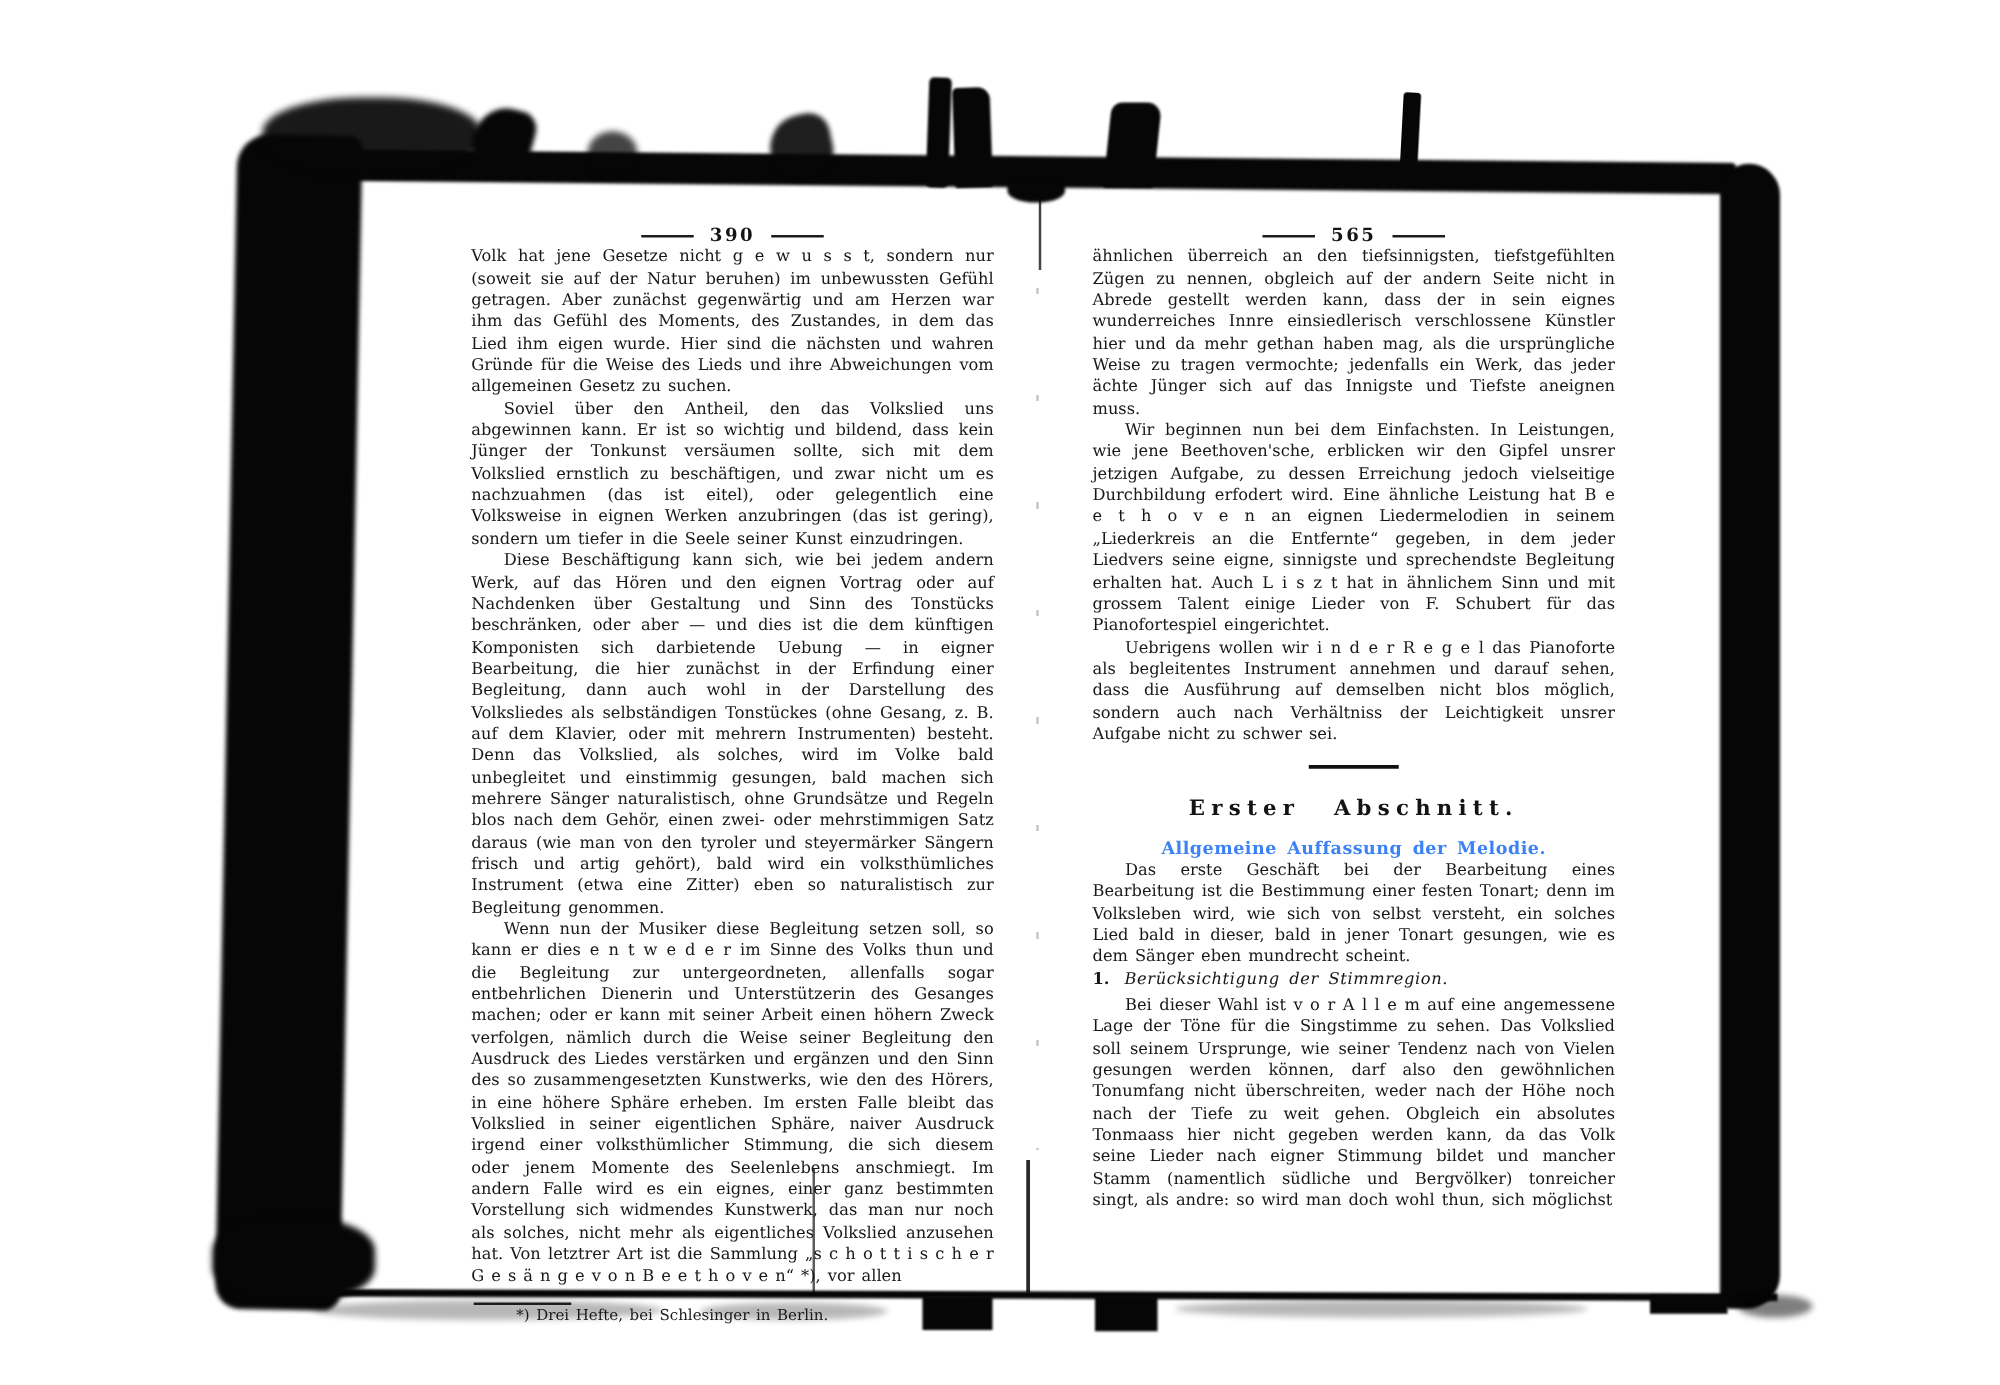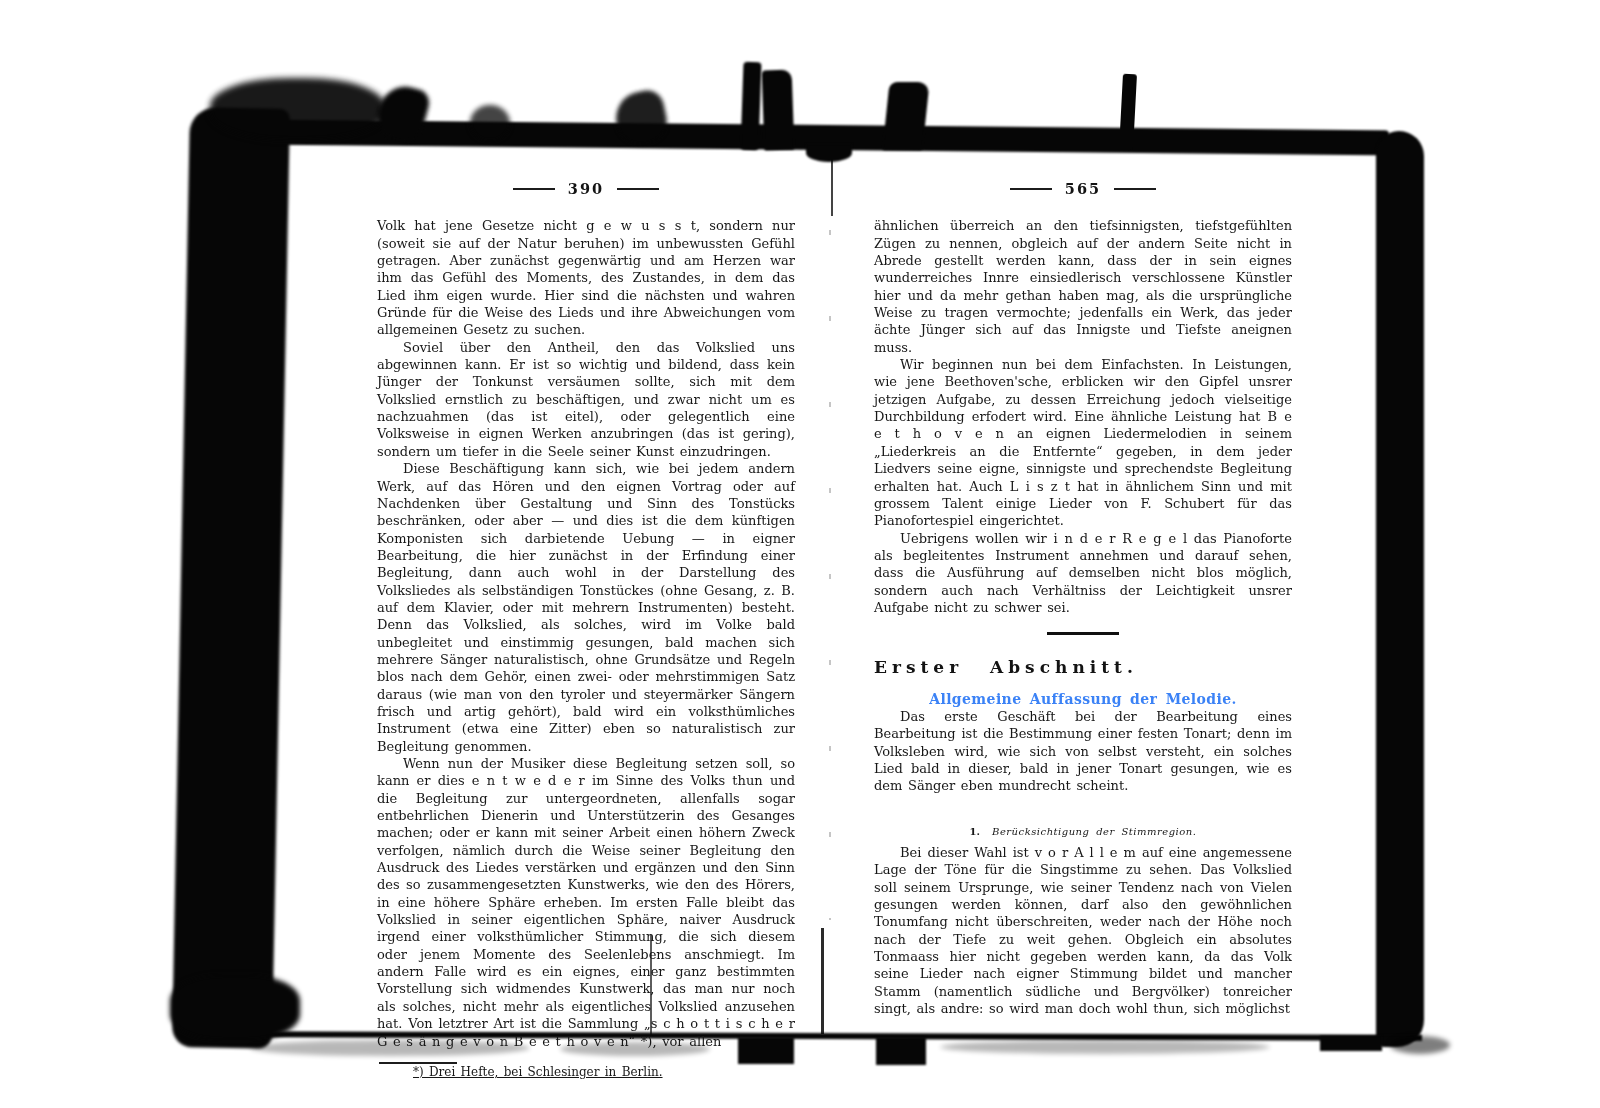--- a/index.html
+++ b/index.html
@@ -41,33 +41,33 @@
   #gut-line-top{left:831px;top:158px;width:2px;height:58px;opacity:.75;filter:blur(.4px);}
   #gut-dash{left:829px;top:230px;width:2px;height:690px;background:repeating-linear-gradient(to bottom,rgba(0,0,0,.5) 0 5px,transparent 5px 86px);opacity:.45;}
   #gut-line-bot{left:821px;top:928px;width:3px;height:106px;opacity:.85;filter:blur(.4px);}
   #thin-line-bl{left:650px;top:935px;width:2px;height:100px;opacity:.65;}
 
   
   .page{position:absolute;width:418px;color:#171717;font-size:13px;
     line-height:17.35px;text-align:justify;}
   #page-left{left:377px;top:180px;}
   #page-right{left:874px;top:180px;}
-  .pnum-row{display:flex;align-items:center;justify-content:center;gap:13px;margin-bottom:20px;}
+  .pnum-row{display:flex;align-items:center;justify-content:center;gap:13px;}
   .pnum-rule{width:42px;height:2px;background:#1c1c1c;}
   .pnum{font-weight:bold;font-size:14.5px;letter-spacing:2px;color:#141414;}
   .page p{margin:0;word-spacing:1.5px;}
   p.ind{text-indent:26px;}
   .footnote-block{margin-top:12px;}
   .fn-rule{width:78px;height:2px;background:#1c1c1c;margin-left:2px;}
-  .footnote{font-size:12px;margin-top:14px;padding-left:36px;word-spacing:1px;text-decoration:underline;}
+  .footnote{font-size:12px;margin-top:14px;padding-left:36px;word-spacing:1px;}
   .divider{width:72px;height:3px;background:#101010;margin:16px auto 0;}
-  .h1{text-align:left;font-weight:bold;font-size:17px;letter-spacing:5px;word-spacing:16px;margin-top:24px;color:#131313;}
+  .h1{text-align:center;font-weight:bold;font-size:17px;letter-spacing:5px;word-spacing:16px;margin-top:24px;color:#131313;}
   .h2{text-align:center;font-weight:bold;font-size:14px;letter-spacing:.4px;word-spacing:3px;margin-top:14px;color:#3b82f6;}
   .p-after-h{margin-top:12px;}
-  .subsec{text-align:center;font-size:10px;margin-top:28px;margin-bottom:4px;}
+  .subsec{text-align:left;font-size:13px;margin-top:0;margin-bottom:4px;}
   .subsec .num{font-style:normal;margin-right:12px;font-weight:bold;}
   .subsec .title{font-style:italic;letter-spacing:.5px;word-spacing:3px;}
 </style>
 </head>
 <body>
 
 <div class="art" id="band-top"></div>
 <div class="art" id="band-left"></div>
 <div class="art" id="band-right"></div>
 <div class="art" id="line-bottom"></div>

